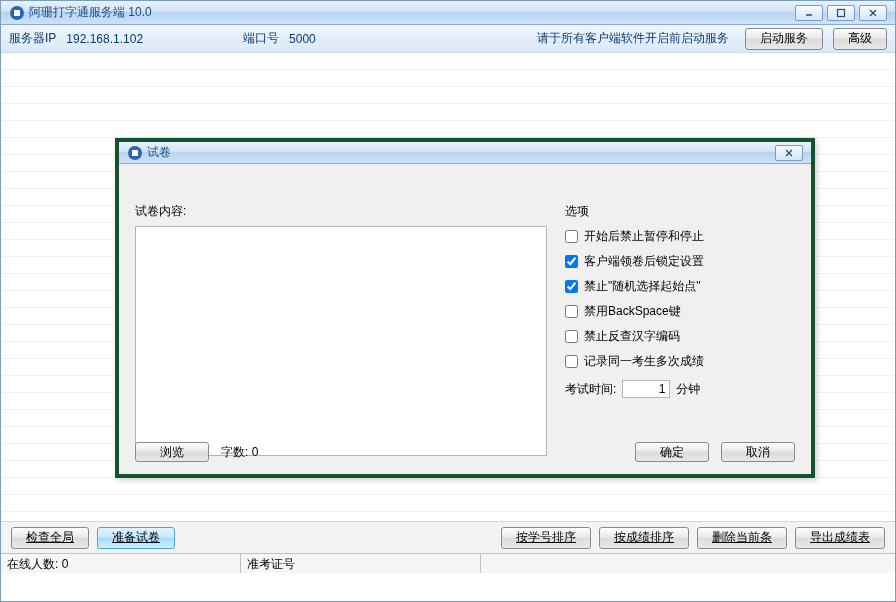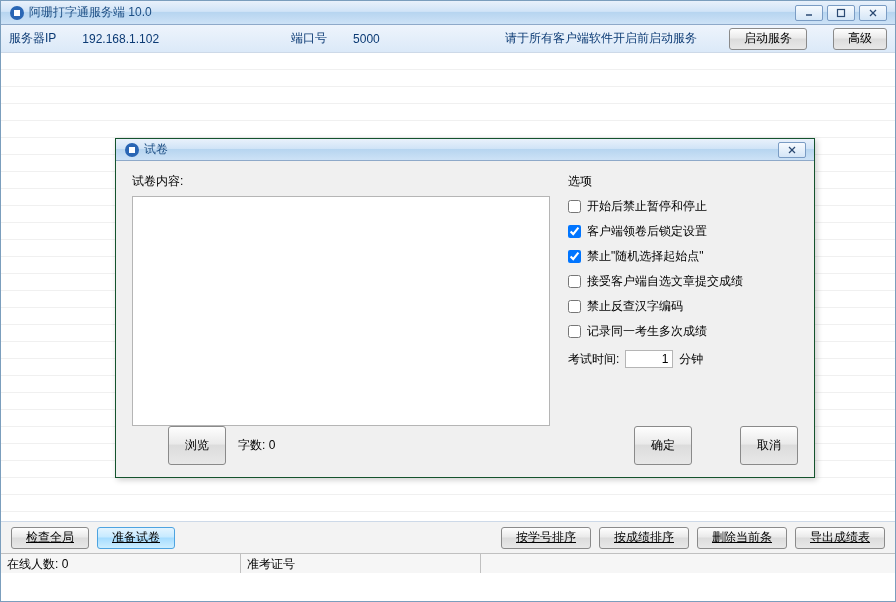--- a/index.html
+++ b/index.html
@@ -6,55 +6,55 @@
 body { background: #fff; width: 896px; height: 602px; overflow: hidden; position: relative; }
 
 .window { position: absolute; top: 0; left: 0; width: 896px; height: 602px; border: 1px solid #7b9ebd; background: #fff; }
 .titlebar { height: 24px; background: linear-gradient(#e9f1fb, #d1e4f7 45%, #b7d5f0 50%, #cde2f6); display: flex; align-items: center; padding: 0 8px; border-bottom: 1px solid #8ea9c9; }
 .titlebar .app-icon { width: 16px; height: 16px; margin-right: 4px; }
 .titlebar .title { flex: 1; color: #1c4e84; }
 .win-btns { display: flex; gap: 4px; }
 .win-btn { width: 28px; height: 16px; border: 1px solid #7a9cc4; border-radius: 2px; background: linear-gradient(#f6fafe, #d5e6f7); display: flex; align-items: center; justify-content: center; }
 .win-btn svg { width: 10px; height: 10px; }
 
-.toolbar { height: 28px; background: linear-gradient(#eef4fc, #dbe9f8); display: flex; align-items: center; padding: 0 8px; border-bottom: 1px solid #cdd9e8; gap: 26px; }
+.toolbar { height: 28px; background: linear-gradient(#eef4fc, #dbe9f8); display: flex; align-items: center; padding: 0 8px; border-bottom: 1px solid #cdd9e8; gap: 10px; }
 .toolbar .label { color: #0b3a74; }
 .toolbar .value { color: #0b3a74; }
 .toolbar .spacer { flex: 1; }
 .toolbar .hint { color: #0b3a74; margin-right: 6px; }
 .btn { height: 22px; padding: 0 14px; border: 1px solid #8a8a8a; border-radius: 3px; background: linear-gradient(#fefefe, #eaeaea 45%, #dcdcdc 50%, #e8e8e8); display: inline-flex; align-items: center; justify-content: center; cursor: pointer; }
 
 .grid-header { height: 20px; display: flex; border-bottom: 1px solid #c0c0c0; background: linear-gradient(#fefefe, #e8e8e8); }
 .grid-header .col { border-right: 1px solid #c0c0c0; padding: 2px 6px; background: linear-gradient(#fff, #ececec); }
 .grid-body { height: 468px; overflow-y: scroll; background: #fff; position: relative; }
 .grid-body .row-line { height: 17px; border-bottom: 1px solid #f0f0f0; }
 
 .bottom-btns { height: 32px; display: flex; align-items: center; padding: 0 10px; gap: 8px; border-top: 1px solid #cdd9e8; background: #f3f3f3; text-decoration: underline; }
 .bottom-btns .spacer { flex: 1; }
 .btn.active-cyan { background: linear-gradient(#e3f4ff,#c7eaff 45%, #a5dcff 50%,#cdeeff); border-color:#4da3e0; }
 
 .statusbar { height: 20px; display: flex; border-top: 1px solid #c0c0c0; background: #f6f6f6; }
 .status-cell { border-right: 1px solid #c0c0c0; padding: 2px 6px; }
 
 
-.dialog { position: absolute; left: 115px; top: 138px; width: 700px; height: 340px; border: 1px solid #14532d; background: #f0f0f0; box-shadow: 2px 2px 6px rgba(0,0,0,0.2); }
+.dialog { position: absolute; left: 115px; top: 138px; width: 700px; height: 340px; border: 4px solid #14532d; background: #f0f0f0; box-shadow: 2px 2px 6px rgba(0,0,0,0.2); }
 .dialog .titlebar { height: 22px; }
-.dialog .content { padding: 12px 16px; display: flex; gap: 18px; }
+.dialog .content { padding: 12px 16px; display: flex; gap: 18px; margin-top: 27px; }
 .dlg-left { flex: 1; display: flex; flex-direction: column; }
 .dlg-left .lbl { margin-bottom: 6px; }
 .dlg-left textarea { width: 100%; height: 230px; border: 1px solid #b5b5b5; background: #fff; resize: none; padding: 4px; font-family: inherit; }
 .dlg-right { width: 230px; }
 .dlg-right .lbl { margin-bottom: 8px; display: block; }
 .opt { display: flex; align-items: center; gap: 6px; margin-bottom: 8px; }
 .opt input[type=checkbox] { width: 13px; height: 13px; }
 .exam-time { display: flex; align-items: center; gap: 6px; margin-top: 10px; }
 .exam-time input { width: 48px; height: 18px; text-align: right; border: 1px solid #b5b5b5; padding-right: 4px; background:#fff; }
 .dlg-bottom { position: absolute; left: 16px; right: 16px; bottom: 12px; display: flex; align-items: center; gap: 12px; }
 .dlg-bottom .wordcount { flex: 1; }
-.small-btn { height: 39px; padding: 0 16px; margin-left: 36px; }
+.small-btn { height: 20px; padding: 0 24px; }
 .app-icon svg { width:16px; height:16px; }
 
 
 .grid-body::-webkit-scrollbar { width: 16px; }
 .grid-body::-webkit-scrollbar-track { background: #f0f0f0; border-left:1px solid #d0d0d0; }
 .grid-body::-webkit-scrollbar-thumb { background: linear-gradient(#e0e6ee,#c2cfe0); border:1px solid #a8b8cc; border-radius:2px; }
 .col0{width:48px}.col1{width:48px}.col2{width:88px}.col3{width:88px}.col4{width:88px}.col5{width:88px}.col6{width:60px}.col7{width:60px}.col8{width:60px}.col9{width:48px}.col10{width:60px;border-right:none}
 </style>
 </head>
 <body>
@@ -182,21 +182,21 @@
           <div class="opt">
             <input type="checkbox" checked="" style="">
             <span>客户端领卷后锁定设置</span>
           </div>
           <div class="opt">
             <input type="checkbox" checked="" style="">
             <span>禁止"随机选择起始点"</span>
           </div>
           <div class="opt">
             <input type="checkbox" style="">
-            <span>接受客户端自选文章提交成绩</span>
+            <span>禁用BackSpace键</span>
           </div>
           <div class="opt">
             <input type="checkbox" style="">
             <span>禁止反查汉字编码</span>
           </div>
           <div class="opt">
             <input type="checkbox" style="">
             <span>记录同一考生多次成绩</span>
           </div>
         </div>

